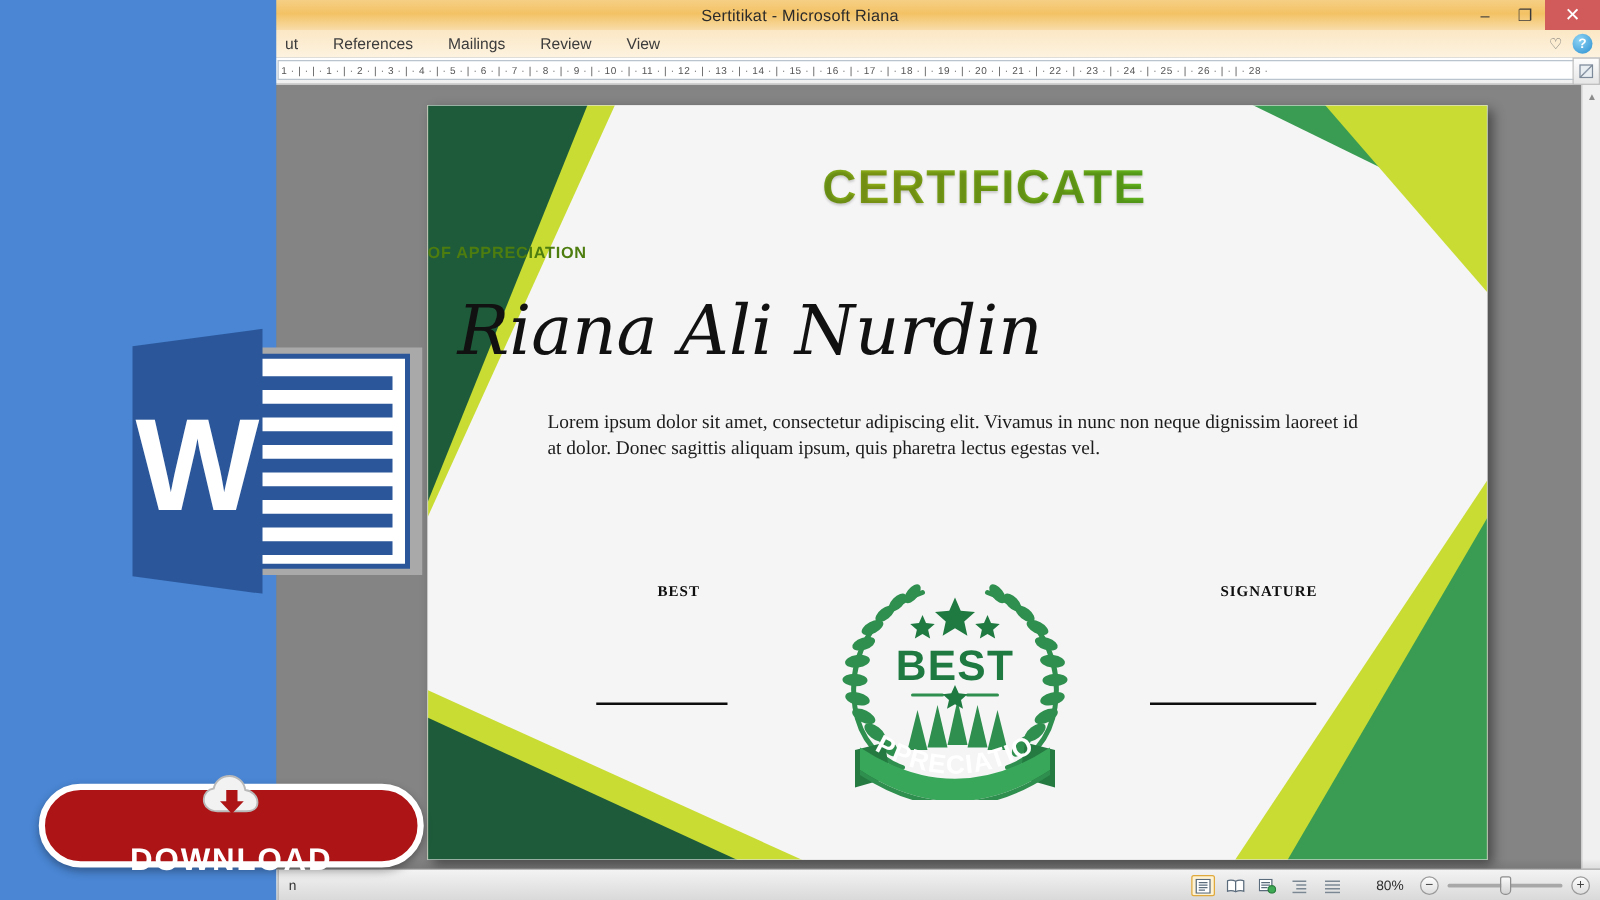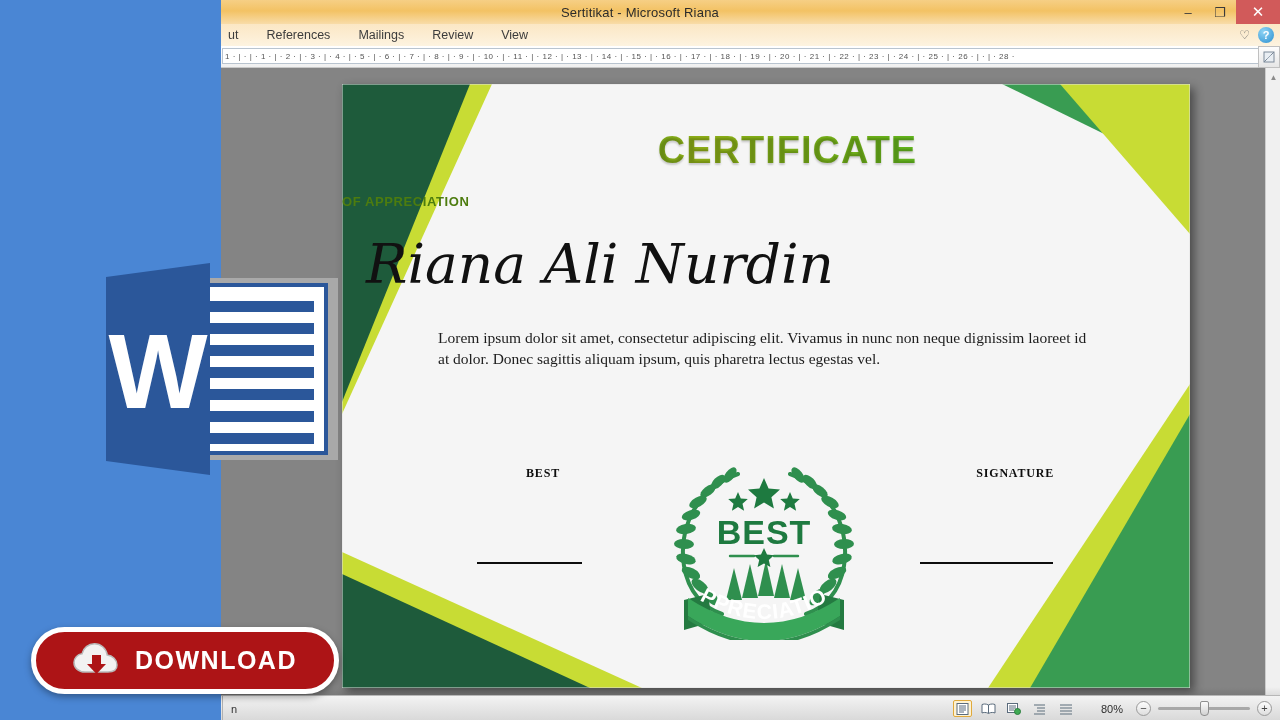--- a/index.html
+++ b/index.html
@@ -28,20 +28,21 @@
     position: absolute; left: 31px; top: 627px;
     width: 308px; height: 67px;
     background: #ad1416;
     border: 5px solid #ffffff;
     border-radius: 36px;
     display: flex; align-items: center; justify-content: center;
     gap: 16px;
     box-shadow: 0 3px 7px rgba(0,0,0,.35);
     z-index: 50;
     cursor: pointer;
+    flex-direction: column;
   }
   #download-button .dl-label {
     color: #fff; font-weight: bold; font-size: 25px; letter-spacing: 1.5px;
     font-family: "Liberation Sans", sans-serif;
   }
 
   
   #word-window {
     position: absolute; left: 0; top: 0; width: 1280px; height: 720px;
     background: #808080;

